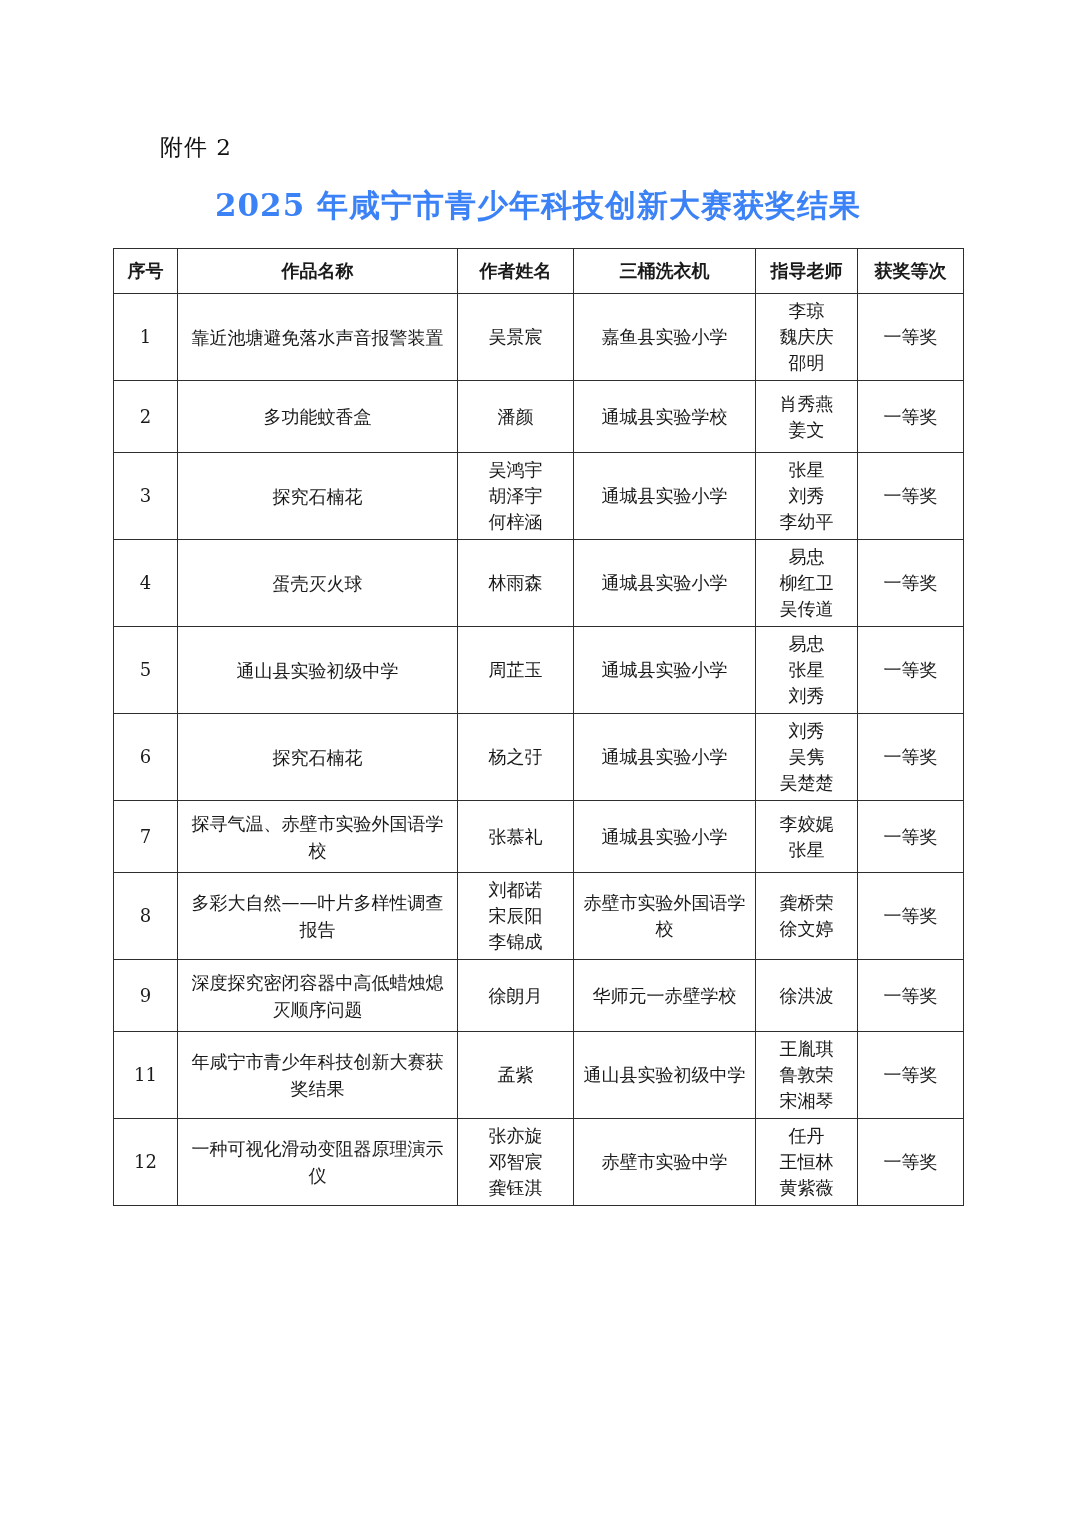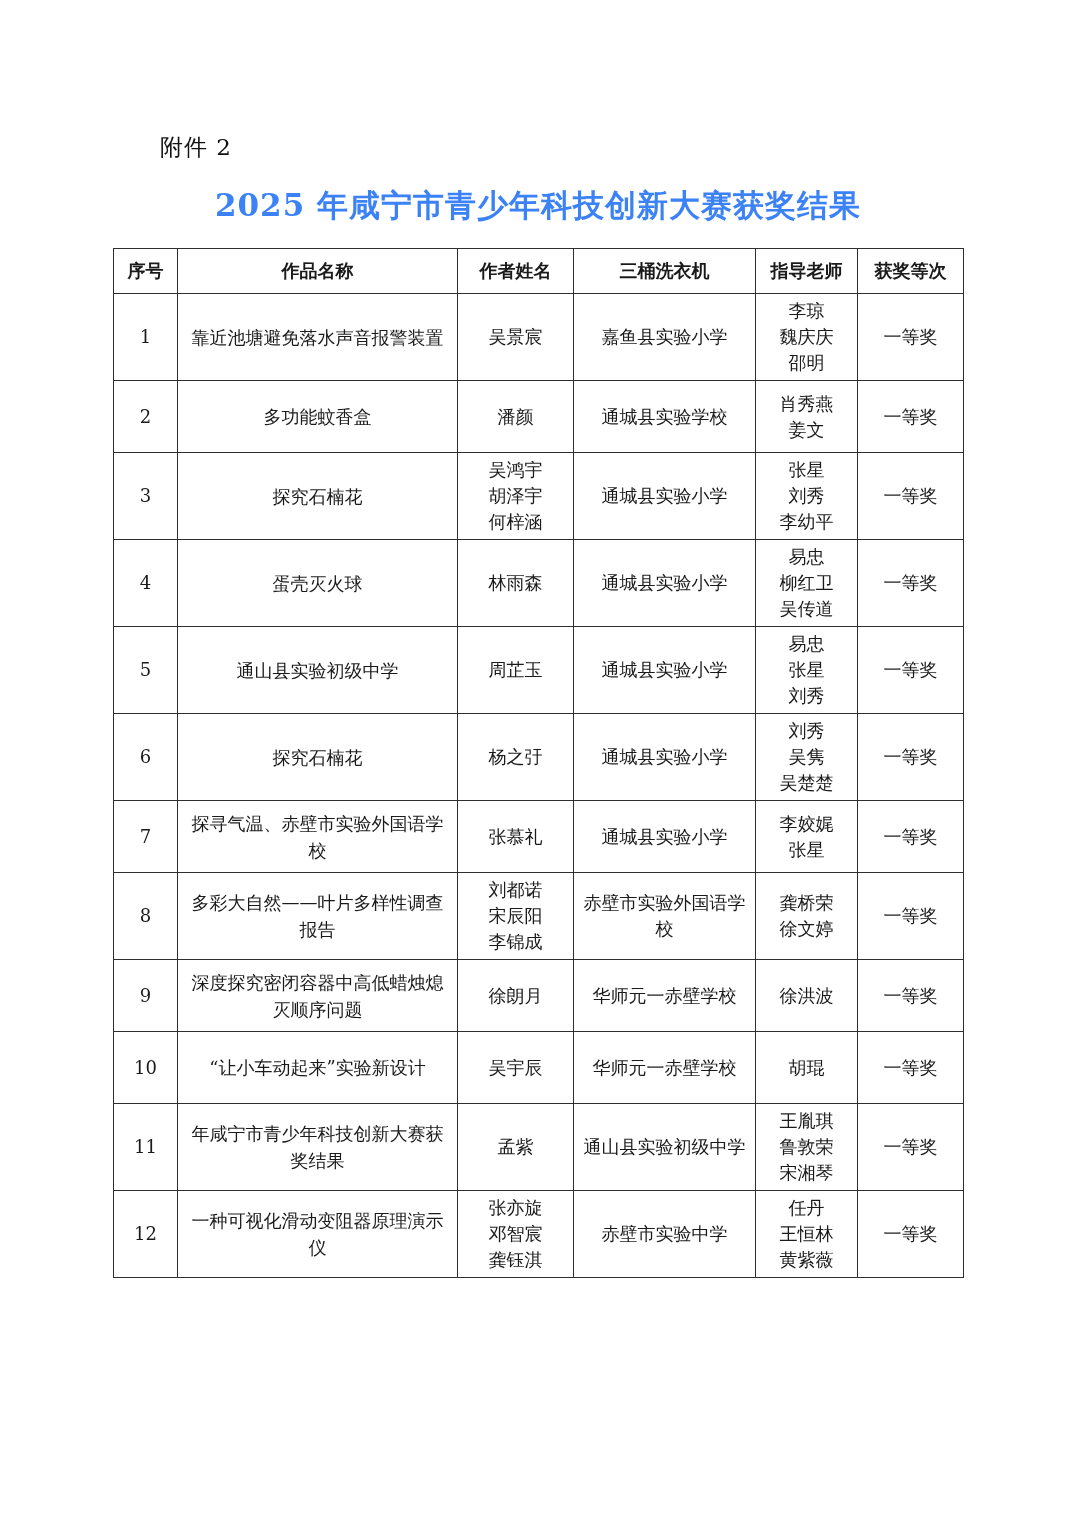--- a/index.html
+++ b/index.html
@@ -294,40 +294,20 @@
           </td>
           <td>
             <div class="cell-line">徐洪波</div>
           </td>
           <td>
             <div class="cell-line">一等奖</div>
           </td>
         </tr>
         <tr>
           <td>
-            <div class="cell-line">10</div>
-          </td>
-          <td class="title-cell">
-            <div class="cell-line">“让小车动起来”实验新设计</div>
-          </td>
-          <td>
-            <div class="cell-line">吴宇辰</div>
-          </td>
-          <td>
-            <div class="cell-line">华师元一赤壁学校</div>
-          </td>
-          <td>
-            <div class="cell-line">胡琨</div>
-          </td>
-          <td>
-            <div class="cell-line">一等奖</div>
-          </td>
-        </tr>
-        <tr>
-          <td>
             <div class="cell-line">11</div>
           </td>
           <td class="title-cell">
             <div class="cell-line">年咸宁市青少年科技创新大赛获奖结果</div>
           </td>
           <td>
             <div class="cell-line">孟紫</div>
           </td>
           <td>
             <div class="cell-line">通山县实验初级中学</div>

